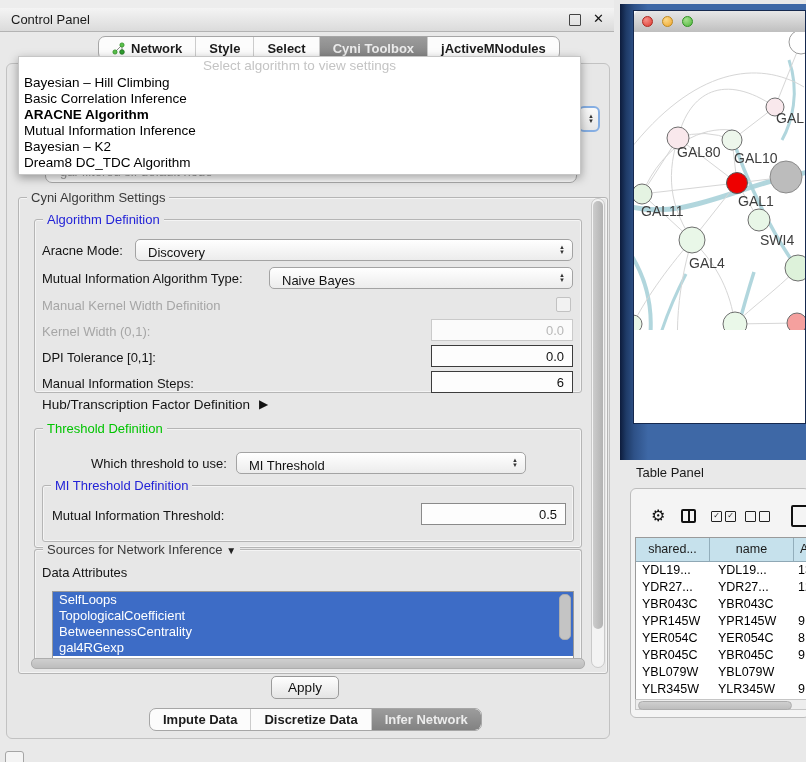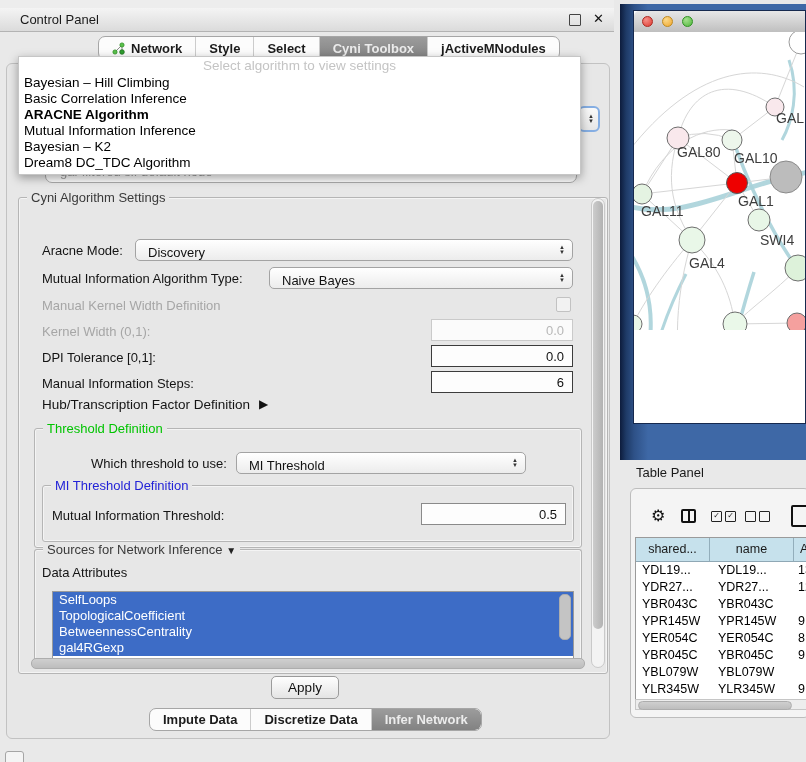--- a/index.html
+++ b/index.html
@@ -3,21 +3,21 @@
 <meta charset="utf-8">
 <style>
   html,body{margin:0;padding:0}
   body{width:806px;height:762px;position:relative;overflow:hidden;background:#E9E9E9;
        font-family:"Liberation Sans","DejaVu Sans",sans-serif;-webkit-font-smoothing:antialiased}
   .abs{position:absolute}
   
   .cp-topstrip{left:0;top:0;width:614px;height:8px;background:#EDEDED}
   .cp-titlebar{left:0;top:8px;width:614px;height:23px;background:linear-gradient(#F4F4F4,#DBDBDB);
        border-bottom:1px solid #B3B3B3;display:flex;align-items:center;font-size:13px;color:#1A1A1A}
-  .cp-titlebar .t{margin-left:20px}
+  .cp-titlebar .t{margin-left:11px}
   .wbtn-float{position:absolute;right:33px;top:6px;width:10px;height:10px;border:1.5px solid #444;background:transparent;border-radius:1px}
   .wbtn-close{position:absolute;right:10px;top:3px;font-size:13px;font-weight:bold;color:#111;line-height:16px}
   .tabbar{display:flex;background:#FCFCFC;border:1px solid #A6A6A6;border-radius:7px;height:24px;
        box-sizing:border-box;font-size:13px;font-weight:bold;color:#1C1C1C;align-items:stretch;overflow:hidden}
   .tabbar .tb{display:flex;align-items:center;padding:0 13px;border-left:1px solid #CCCCCC;white-space:nowrap}
   .tabbar .tb:first-child{border-left:none}
   .tabbar .tb.sel{background:linear-gradient(#9C9C9C,#828282);color:#ECECEC}
   .cp-body{left:6px;top:63px;width:604px;height:676px;background:#E7E7E7;border:1px solid #C2C2C2;border-radius:6px;box-sizing:border-box}
   
   .gbox{position:absolute;border:1px solid #B5B5B5;border-radius:3px;box-shadow:inset 0 0 0 1px rgba(255,255,255,.55)}
@@ -132,20 +132,23 @@
   </div>
 
   <div class="abs" style="left:38px;top:96px;width:532px;height:23px;border:1px solid #A9A9A9;border-radius:7px;background:#FBFBFB;display:flex;align-items:center;font-size:13px;color:#9C9C9C;padding-left:14px;box-sizing:border-box">
     <span>gal-filtered sif default node</span>
   </div>
 
   <div class="gbox" style="left:11px;top:133px;width:588px;height:475px">
     <span class="gtitle t-gray">Cyni Algorithm Settings</span>
   </div>
 
+  <div class="gbox" style="left:27px;top:155px;width:546px;height:172px">
+    <span class="gtitle t-blue">Algorithm Definition</span>
+  </div>
   <span class="blab" style="left:35px;top:179px">Aracne Mode:</span>
   <div class="combo" style="left:128px;top:175px;width:438px">
     <span>Discovery</span>
     <span class="spin">
         <span>▲</span>
         <span>▼</span>
       </span>
   </div>
   <span class="blab" style="left:35px;top:207px">Mutual Information Algorithm Type:</span>
   <div class="combo" style="left:262px;top:203px;width:304px">

